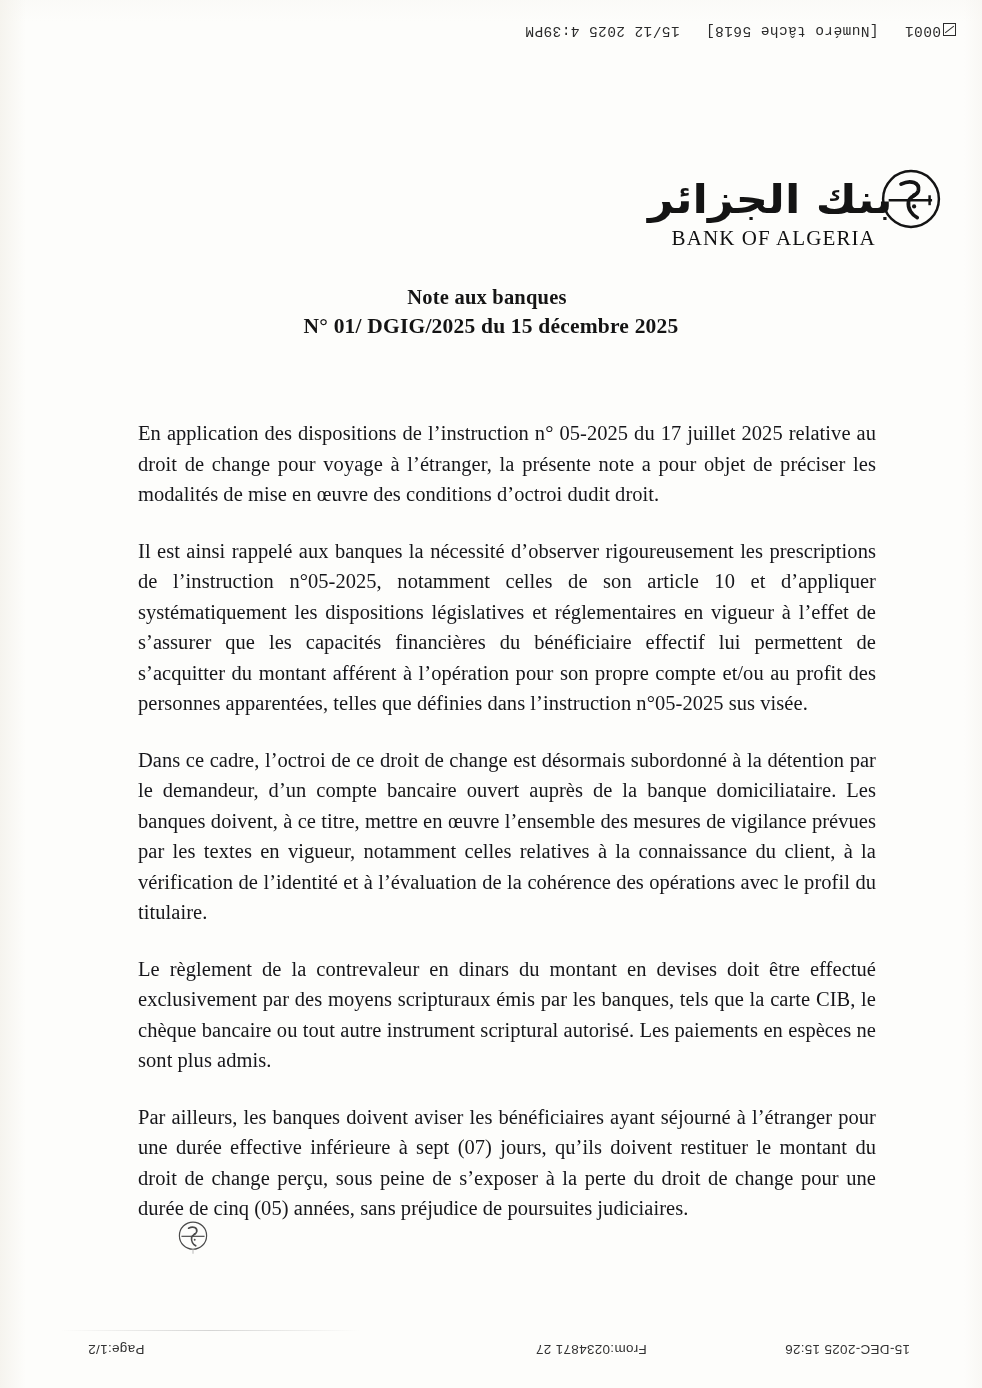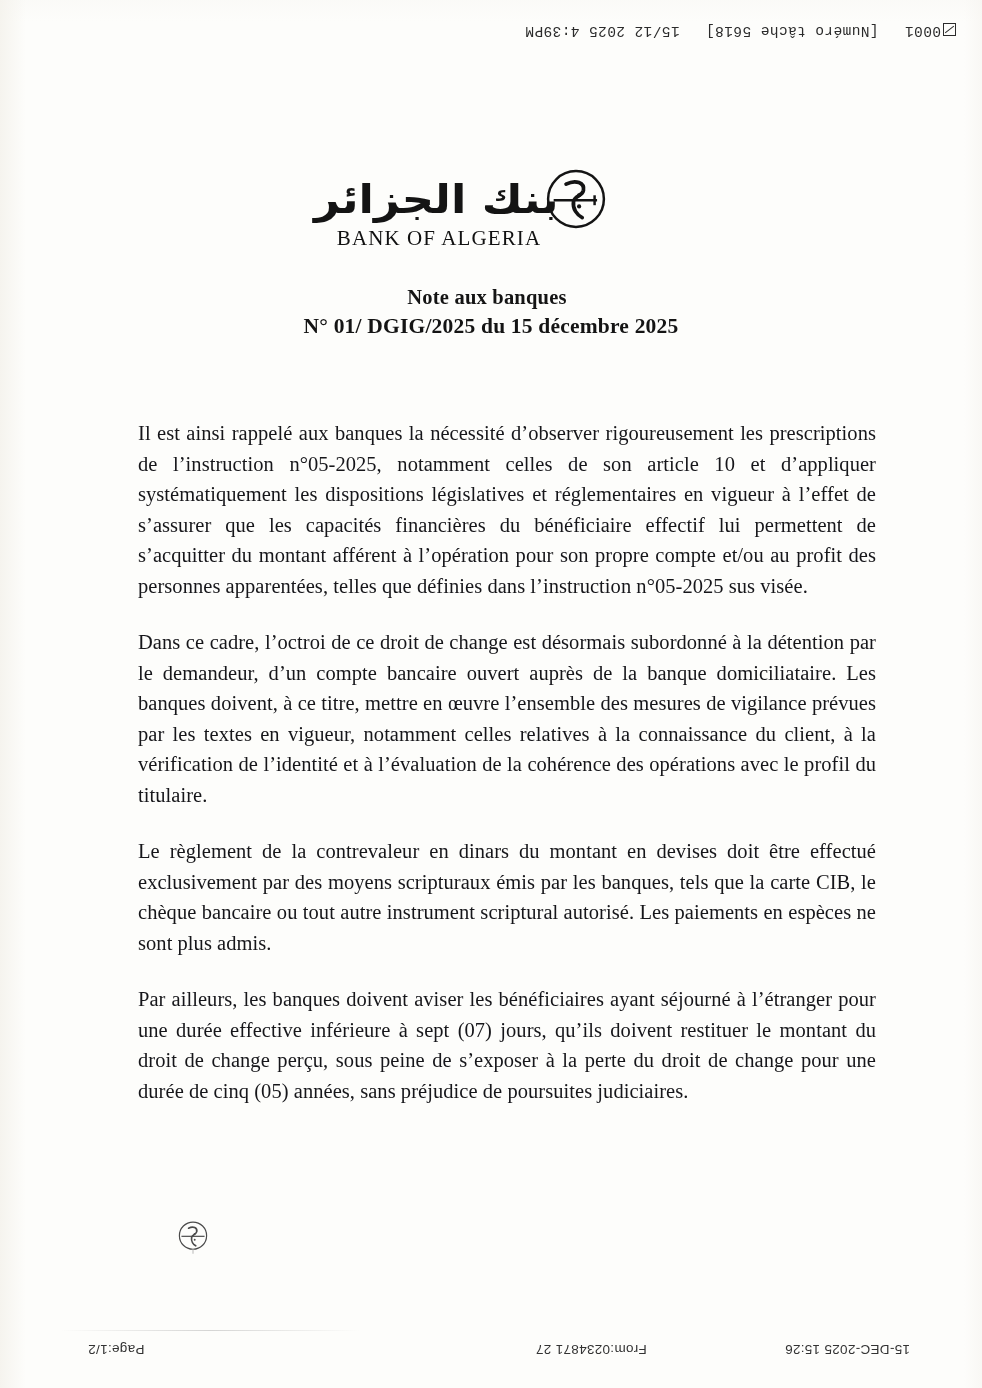--- a/index.html
+++ b/index.html
@@ -73,23 +73,23 @@
     width: 100%; height: 1px;
     background: #2b2b2b;
     transform: rotate(-38deg);
   }
   .fhgroup { display: inline-flex; align-items: center; white-space: pre; }
 
   
   .letterhead {
     position: absolute;
     top: 168px;
-    left: 0;
+    left: 8px;
     width: 934px;
-    text-align: center;
+    text-align: right;
   }
   .logo-wrap {
     display: inline-flex;
     align-items: center;
     justify-content: center;
     flex-direction: column;
     position: relative;
   }
   .logo-row {
     display: flex;
@@ -250,20 +250,21 @@
         </svg>
       </div>
       <div class="logo-latin">BANK OF ALGERIA</div>
     </div>
   </div>
 
   <div class="doc-title">Note aux banques</div>
   <div class="doc-ref">N° 01/ DGIG/2025 du 15 décembre 2025</div>
 
   <div class="body-text">
+    <p>En application des dispositions de l’instruction n° 05-2025 du 17 juillet 2025 relative au droit de change pour voyage à l’étranger, la présente note a pour objet de préciser les modalités de mise en œuvre des conditions d’octroi dudit droit.</p>
     <p>Il est ainsi rappelé aux banques la nécessité d’observer rigoureusement les prescriptions de l’instruction n°05-2025, notamment celles de son article 10 et d’appliquer systématiquement les dispositions législatives et réglementaires en vigueur à l’effet de s’assurer que les capacités financières du bénéficiaire effectif lui permettent de s’acquitter du montant afférent à l’opération pour son propre compte et/ou au profit des personnes apparentées, telles que définies dans l’instruction n°05-2025 sus visée.</p>
     <p>Dans ce cadre, l’octroi de ce droit de change est désormais subordonné à la détention par le demandeur, d’un compte bancaire ouvert auprès de la banque domiciliataire. Les banques doivent, à ce titre, mettre en œuvre l’ensemble des mesures de vigilance prévues par les textes en vigueur, notamment celles relatives à la connaissance du client, à la vérification de l’identité et à l’évaluation de la cohérence des opérations avec le profil du titulaire.</p>
     <p>Le règlement de la contrevaleur en dinars du montant en devises doit être effectué exclusivement par des moyens scripturaux émis par les banques, tels que la carte CIB, le chèque bancaire ou tout autre instrument scriptural autorisé. Les paiements en espèces ne sont plus admis.</p>
     <p>Par ailleurs, les banques doivent aviser les bénéficiaires ayant séjourné à l’étranger pour une durée effective inférieure à sept (07) jours, qu’ils doivent restituer le montant du droit de change perçu, sous peine de s’exposer à la perte du droit de change pour une durée de cinq (05) années, sans préjudice de poursuites judiciaires.</p>
   </div>
 
   <div class="doc-footer">
     <svg class="footer-emblem" viewBox="0 0 100 100">
       <circle cx="50" cy="46" r="40" fill="none" stroke="#4a4a4a" stroke-width="3.5"></circle>
       <path d="M37 24 C51 17, 63 23, 61 34 C59 43, 48 42, 46 51 C44 62, 51 72, 58 76" fill="none" stroke="#4a4a4a" stroke-width="5" stroke-linecap="round"></path>

